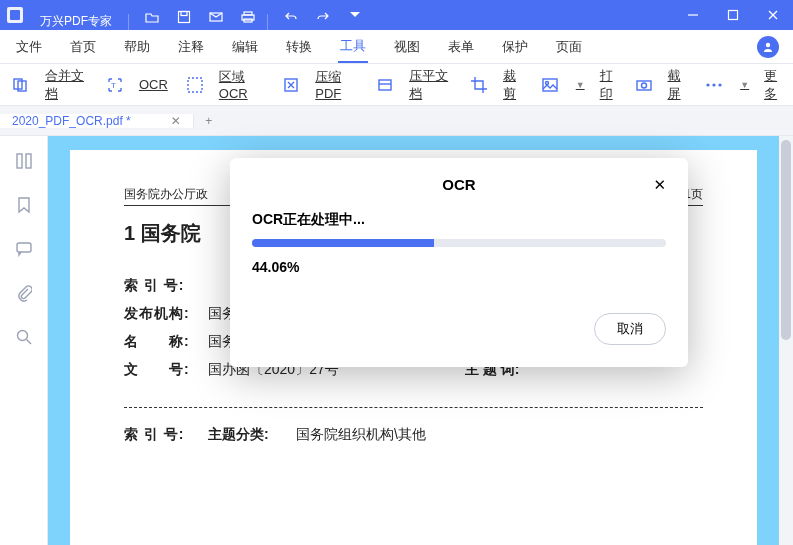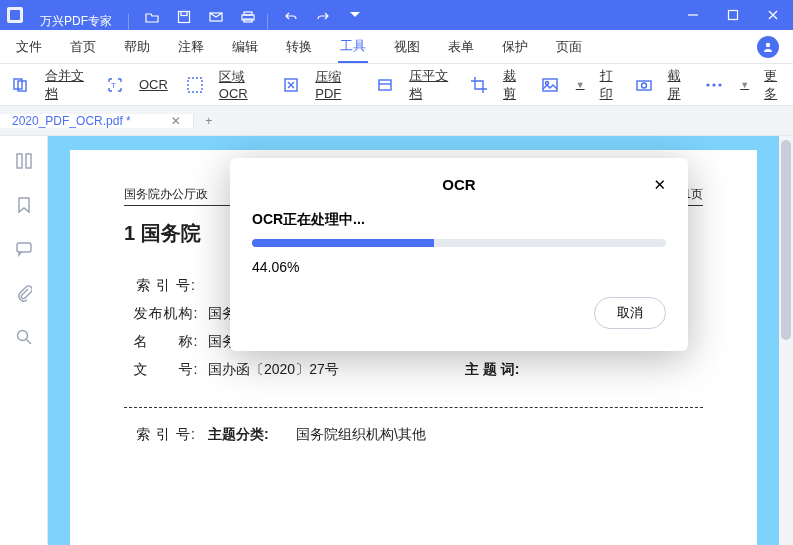--- a/index.html
+++ b/index.html
@@ -31,37 +31,37 @@
 
 .workspace { display: flex; height: 409px; }
 .sidebar { width: 48px; background: #fff; border-right: 1px solid #e6e8ef; display: flex; flex-direction: column; align-items: center; padding-top: 14px; gap: 22px; }
 .sidebar .sbtn { width: 22px; height: 22px; cursor: pointer; color: #9aa1b5; display: flex; align-items: center; justify-content: center; }
 
 .docarea { flex: 1; background: #7dd3fc; position: relative; overflow: hidden; padding: 14px 22px; }
 .page { background: #fff; min-height: 440px; padding: 36px 54px; font-size: 14px; color: #222; position: relative; }
 .page .hdrline { display: flex; justify-content: space-between; font-size: 12px; border-bottom: 1px solid #333; padding-bottom: 2px; margin-bottom: 14px; }
 .page h1 { font-size: 20px; font-weight: bold; margin-bottom: 30px; }
 .fieldrow { display: flex; margin: 10px 0; font-size: 14px; }
-.fieldrow .lab { width: 84px; font-weight: normal; letter-spacing: 1px; text-align: center; }
+.fieldrow .lab { width: 84px; font-weight: bold; letter-spacing: 1px; }
 .fieldrow .val { flex: 1; }
 .fieldrow .lab2 { width: 88px; font-weight: bold; }
 .fieldrow .val2 { width: 150px; }
 .dashline { border-top: 1px dashed #333; margin: 28px 0 18px; }
 
 .rscroll { width: 14px; background: #f3f4f8; position: relative; }
 .rscroll .thumb { position: absolute; left: 2px; right: 2px; top: 4px; height: 200px; background: #c8cdd9; border-radius: 5px; }
 
 .modal { position: absolute; left: 230px; top: 158px; width: 458px; background: #fff; border-radius: 6px; box-shadow: 0 8px 40px rgba(0,0,0,0.28); padding: 18px 22px 22px; }
 .modal .mhead { display: flex; align-items: center; justify-content: center; position: relative; margin-bottom: 18px; }
 .modal .mtitle { font-weight: bold; font-size: 15px; }
 .modal .mclose { position: absolute; right: 0; top: 0; cursor: pointer; font-size: 15px; }
 .modal .status { font-size: 14px; font-weight: bold; margin-bottom: 10px; }
 .pbar { height: 8px; background: #e6e8ef; border-radius: 4px; overflow: hidden; margin-bottom: 12px; }
 .pbar .pfill { height: 100%; background: #4a6ff3; width: 44.06%; }
-.modal .pct { font-weight: normal; font-size: 14px; margin-bottom: 22px; }
+.modal .pct { font-weight: bold; font-size: 14px; margin-bottom: 38px; }
 .modal .actions { display: flex; justify-content: flex-end; }
 .modal .cancel { border: 1px solid #c8cdd9; background: #fff; padding: 6px 22px; border-radius: 18px; font-size: 13px; cursor: pointer; }
 
 svg { display: block; }
 </style>
 </head>
 <body>
 
 <div class="titlebar">
   <div class="logo">

